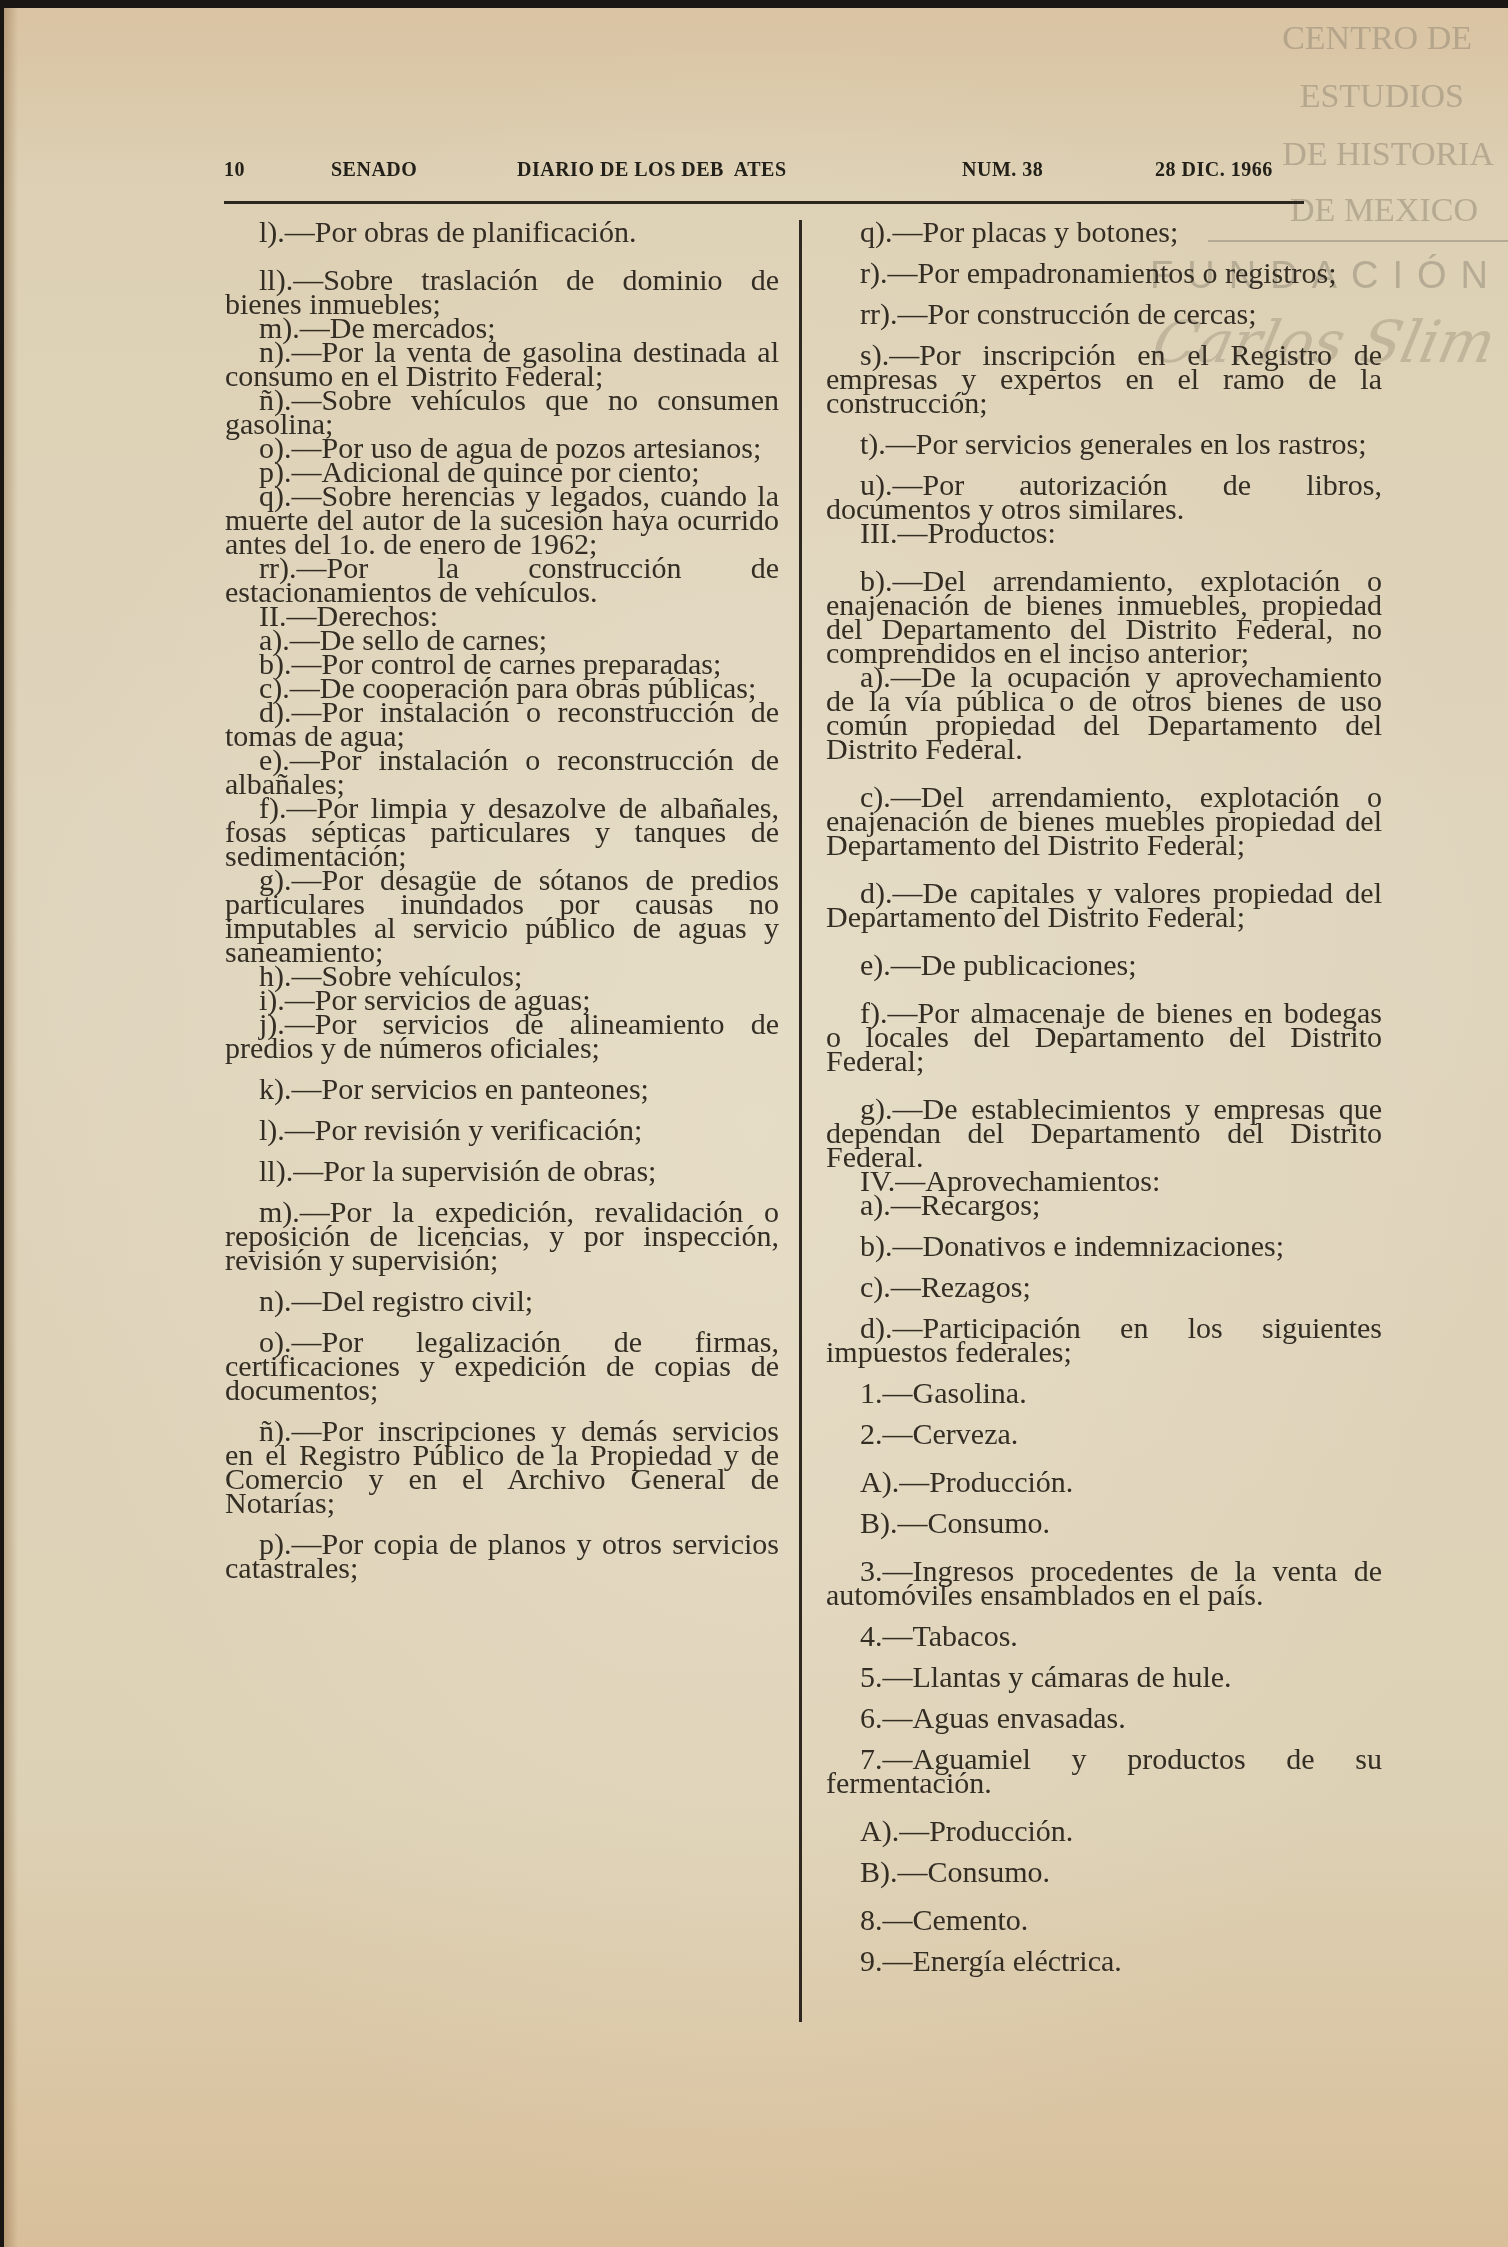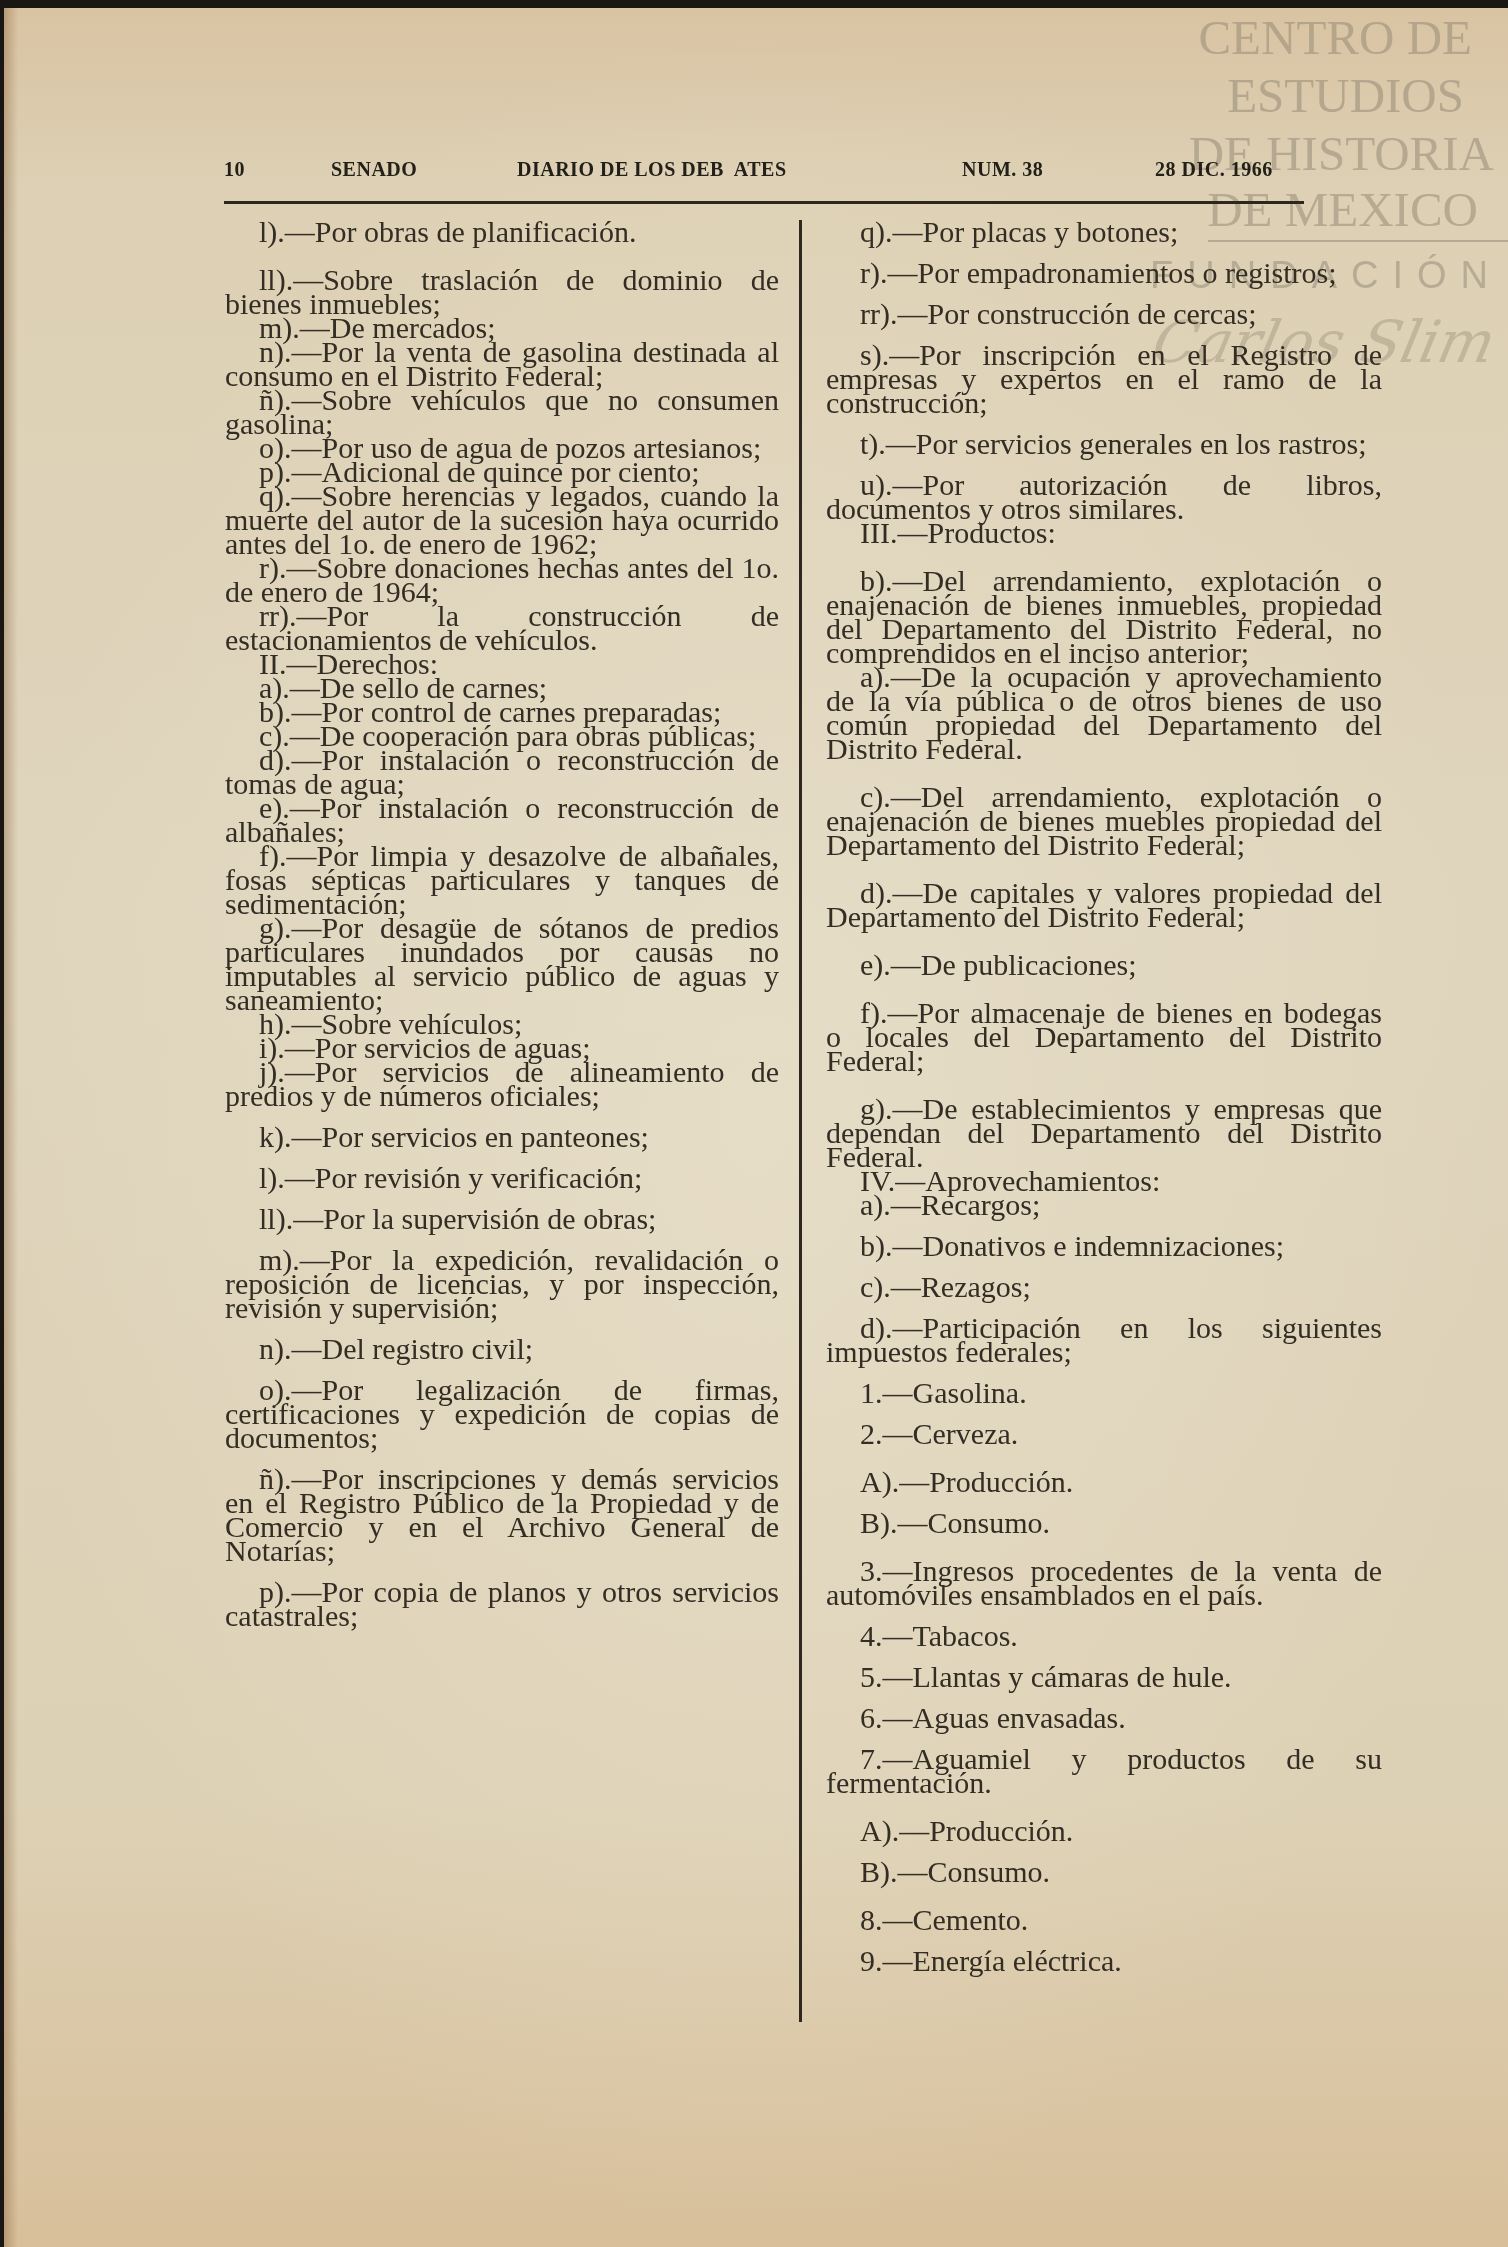--- a/index.html
+++ b/index.html
@@ -44,21 +44,21 @@
     .col-left { left: 221px; width: 554px; }
     .col-right { left: 822px; width: 556px; }
     .para { margin: 0; text-indent: 34px; }
     .gap-s { margin-top: 17px; }
     .gap-m { margin-top: 24px; }
     .gap-l { }
     .watermark {
       position: absolute; color: rgba(150,138,118,0.55); font-family: "Liberation Serif", serif;
       font-weight: normal; white-space: nowrap;
     }
-    .wm-line { position: absolute; right: 26px; font-size: 49px; line-height: 44px; text-align: right; }
+    .wm-line { position: absolute; right: 26px; font-size: 34px; line-height: 44px; text-align: right; }
     .wm-1 { top: 8px; right: 36px; }
     .wm-2 { top: 66px; right: 44px; }
     .wm-3 { top: 124px; right: 14px; }
     .wm-4 { top: 180px; right: 30px; }
     .wm-rule { position: absolute; top: 232px; right: 0; width: 300px; height: 2px; background: rgba(140,130,112,0.5); }
     .wm-fund {
       position: absolute; top: 246px; right: 6px; font-family: "Liberation Sans", sans-serif;
       font-size: 38px; letter-spacing: 14px; color: rgba(150,140,120,0.55); margin-left: 16px;
     }
     .wm-slim {
@@ -92,21 +92,20 @@
 
   <div class="column col-left">
     <p class="para">l).—Por obras de planificación.</p>
     <p class="para gap-m">ll).—Sobre traslación de dominio de bienes inmuebles;</p>
     <p class="para gap-l">m).—De mercados;</p>
     <p class="para gap-l">n).—Por la venta de gasolina destinada al consumo en el Distrito Federal;</p>
     <p class="para gap-l">ñ).—Sobre vehículos que no consumen gasolina;</p>
     <p class="para gap-l">o).—Por uso de agua de pozos artesianos;</p>
     <p class="para gap-l">p).—Adicional de quince por ciento;</p>
     <p class="para gap-l">q).—Sobre herencias y legados, cuando la muerte del autor de la sucesión haya ocurrido antes del 1o. de enero de 1962;</p>
-    <p class="para gap-l">r).—Sobre donaciones hechas antes del 1o. de enero de 1964;</p>
     <p class="para gap-l">rr).—Por la construcción de estacionamientos de vehículos.</p>
     <p class="para gap-l">II.—Derechos:</p>
     <p class="para gap-l">a).—De sello de carnes;</p>
     <p class="para gap-l">b).—Por control de carnes preparadas;</p>
     <p class="para gap-l">c).—De cooperación para obras públicas;</p>
     <p class="para gap-l">d).—Por instalación o reconstrucción de tomas de agua;</p>
     <p class="para gap-l">e).—Por instalación o reconstrucción de albañales;</p>
     <p class="para gap-l">f).—Por limpia y desazolve de albañales, fosas sépticas particulares y tanques de sedimentación;</p>
     <p class="para gap-l">g).—Por desagüe de sótanos de predios particulares inundados por causas no imputables al servicio público de aguas y saneamiento;</p>
     <p class="para gap-l">h).—Sobre vehículos;</p>

